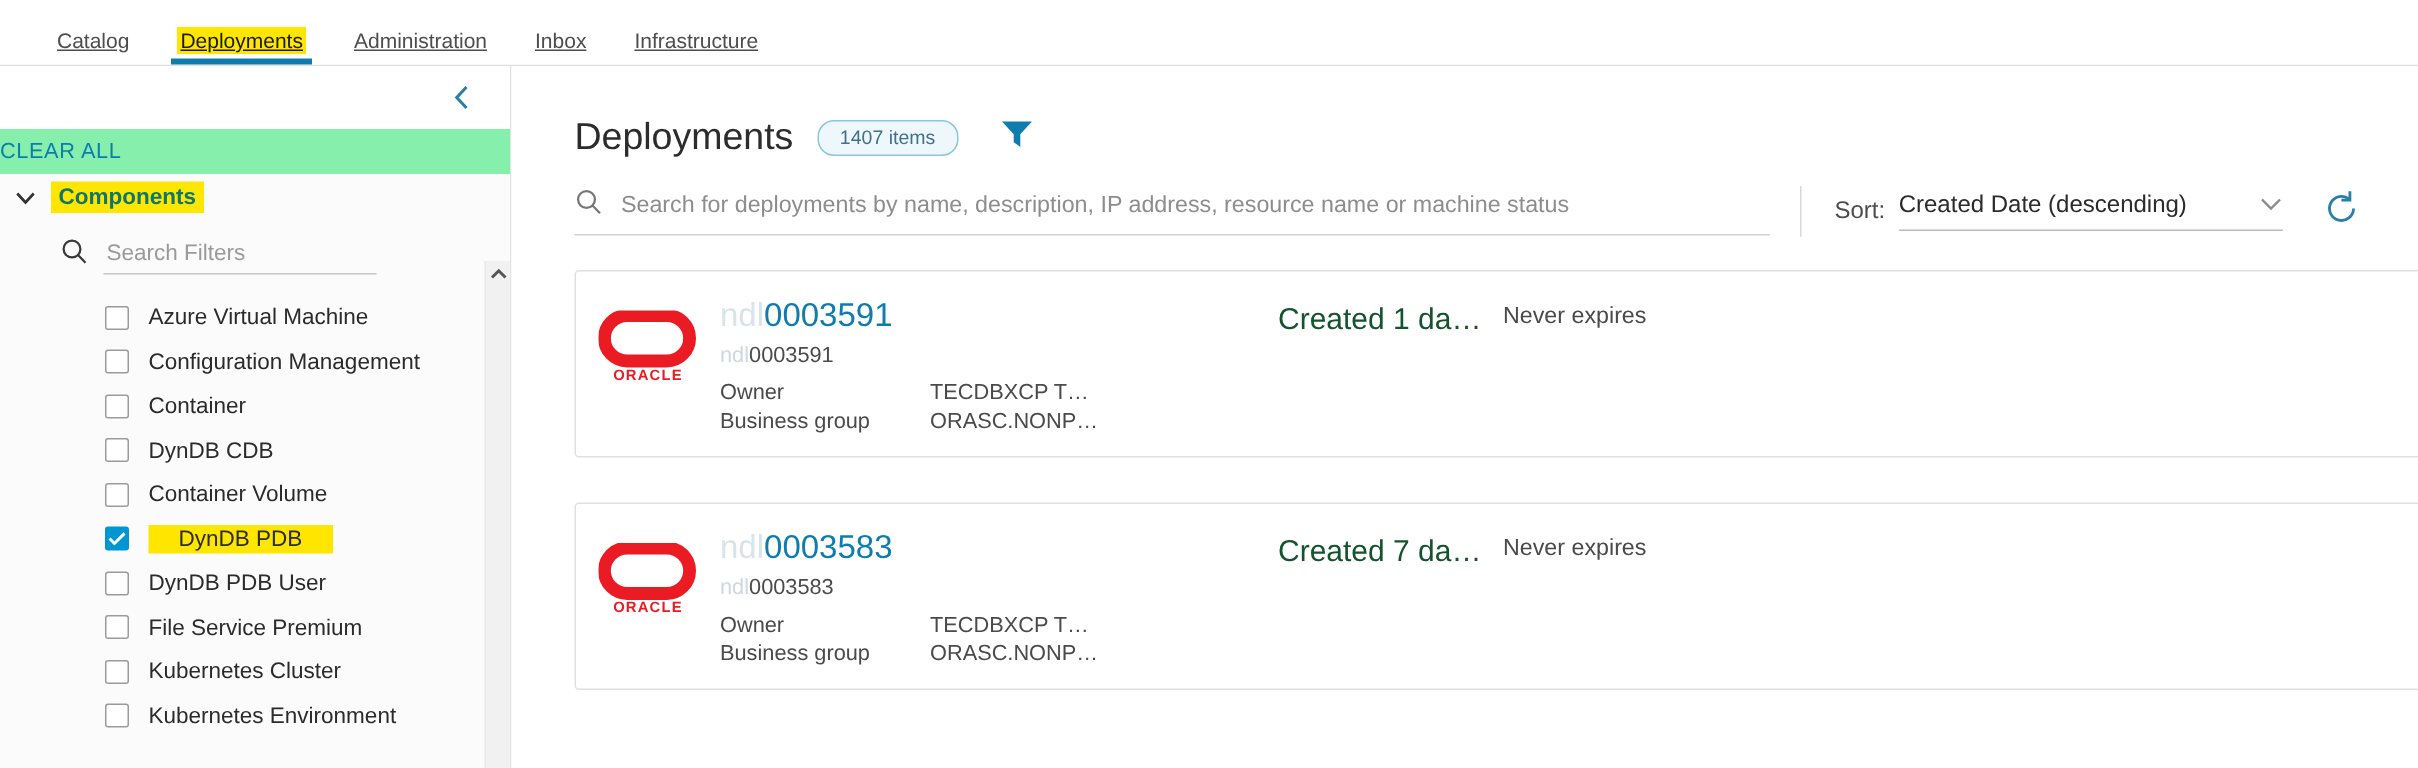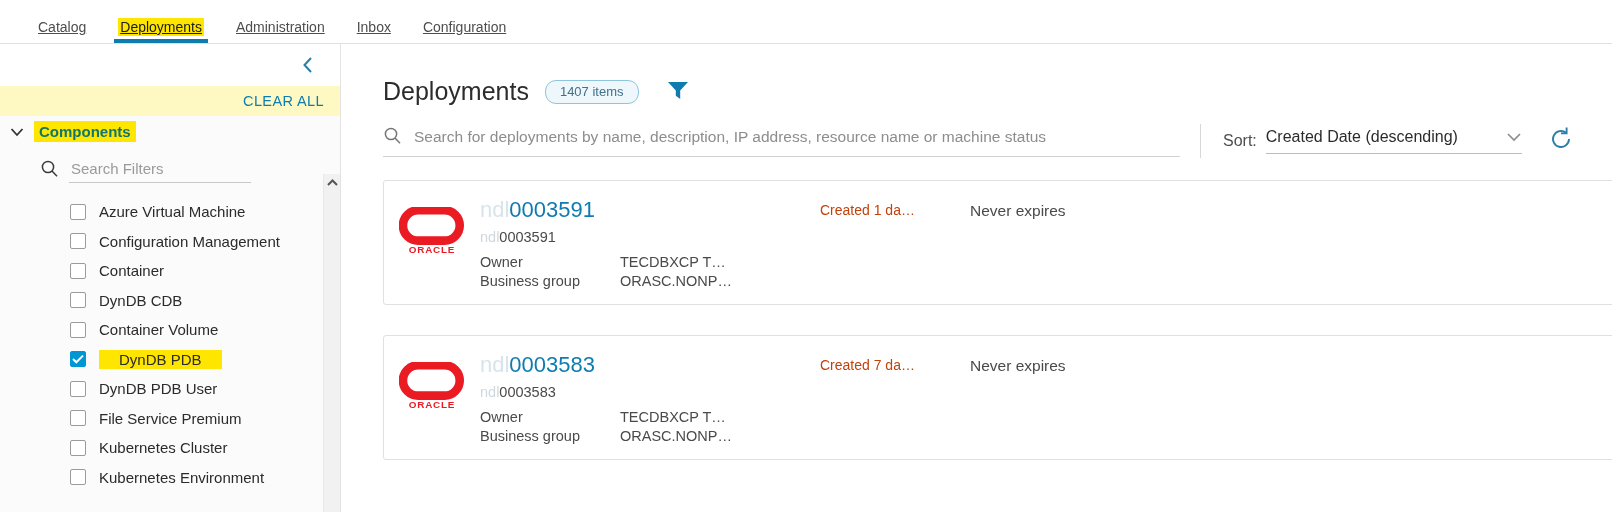--- a/index.html
+++ b/index.html
@@ -72,23 +72,23 @@
   }
   .chev-left {
     width: 20px; height: 20px;
     display: flex; align-items: center; justify-content: center;
     cursor: pointer;
   }
   .clearall-row {
     height: 30px;
     display: flex;
     align-items: center;
-    justify-content: flex-end;
+    justify-content: flex-start;
     padding-right: 16px;
-    background: #fef9c3;
+    background: #86efac;
   }
   .clearall {
     color: #0f7cb0;
     font-size: 14.5px;
     letter-spacing: .4px;
     cursor: pointer;
   }
   .components-row {
     display: flex;
     align-items: center;
@@ -289,24 +289,25 @@
   .meta-grid {
     margin-top: 9px;
     display: grid;
     grid-template-columns: 140px auto;
     row-gap: 3px;
     font-size: 14.5px;
     color: #4a4a4a;
   }
   .card-created {
     flex: 0 0 150px;
-    font-size: 14px;
-    color: #c2410c;
+    font-size: 20px;
+    color: #14532d;
     padding-top: 7px;
     white-space: nowrap;
+    margin-left: 32px;
   }
   .card-expires {
     flex: 0 0 200px;
     font-size: 15.5px;
     color: #4a4a4a;
     padding-top: 7px;
     white-space: nowrap;
   }
 </style>
 </head>
@@ -319,21 +320,21 @@
   <div class="navitem active">
     <span class="navlabel">Deployments</span>
   </div>
   <div class="navitem">
     <span class="navlabel">Administration</span>
   </div>
   <div class="navitem">
     <span class="navlabel">Inbox</span>
   </div>
   <div class="navitem">
-    <span class="navlabel">Configuration</span>
+    <span class="navlabel">Infrastructure</span>
   </div>
 </div>
 <div class="nav-divider"></div>
 
 <div class="body-wrap">
 
   <div class="sidebar">
 
     <div class="collapse-row">
       <span class="chev-left">

